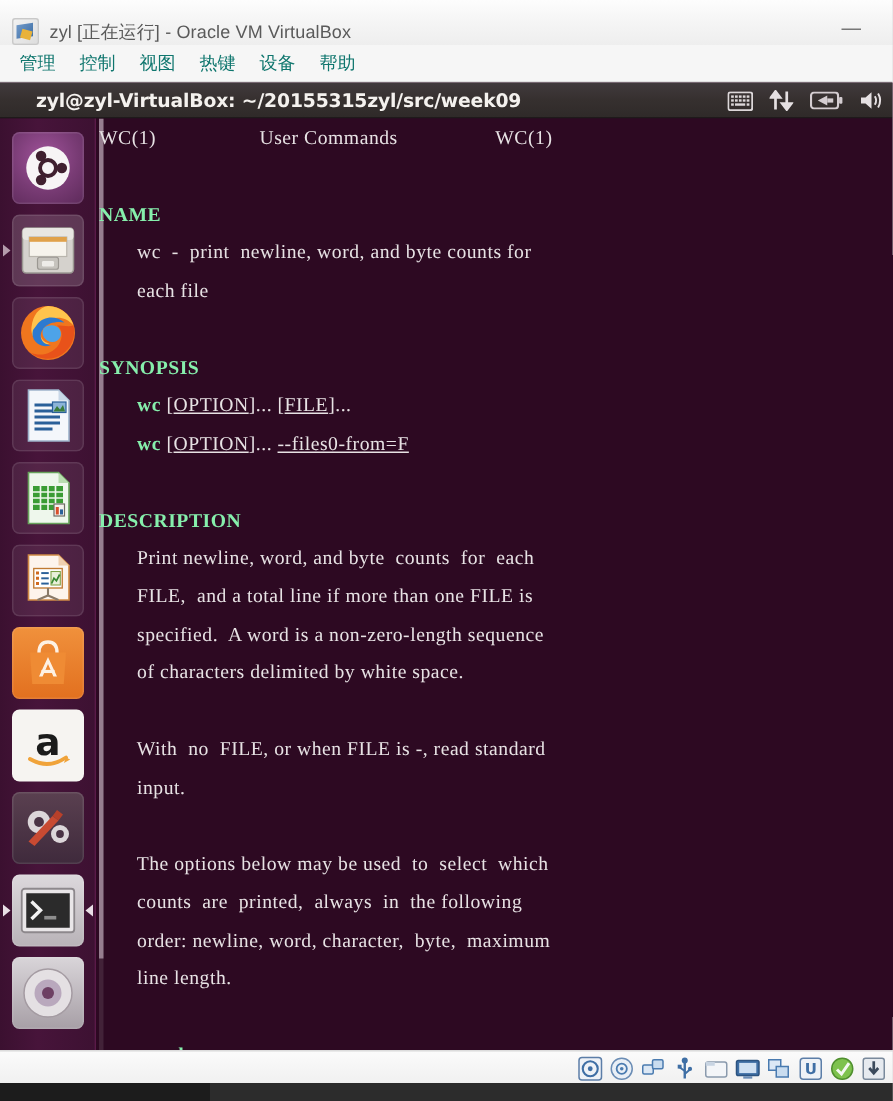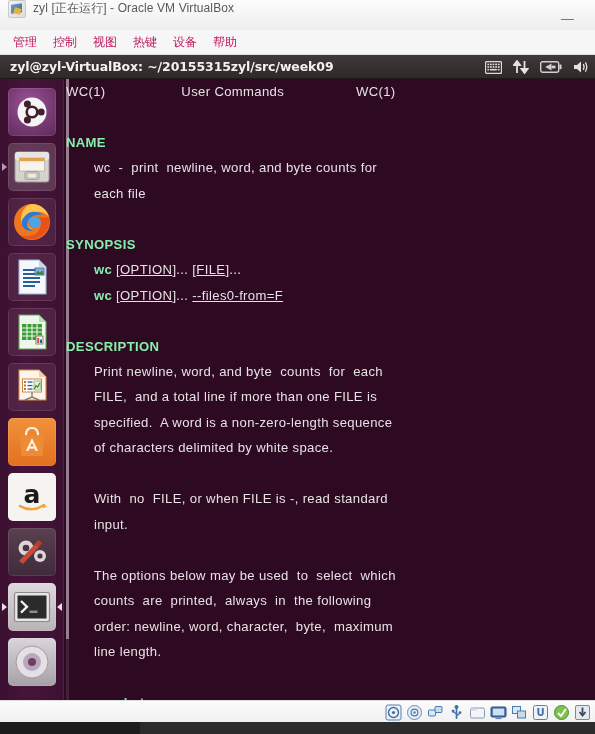--- a/index.html
+++ b/index.html
@@ -26,21 +26,21 @@
 
   
   #vbox-titlebar {
     position: absolute;
     left: 0; top: 0;
     width: 595px;
     height: 30px;
     background: linear-gradient(to bottom, #fdfdfd 0%, #f4f4f4 55%, #eeeeee 100%);
     border-bottom: 1px solid #e3e3e3;
     display: flex;
-    align-items: flex-start;
+    align-items: flex-end;
   }
   #vbox-app-icon {
     width: 16px; height: 16px;
     margin-left: 8px;
     margin-right: 7px;
     flex: 0 0 auto;
     position: relative;
     border-radius: 2px;
     background: linear-gradient(135deg, #f2f2f2 0%, #dddddd 100%);
     border: 1px solid #c9c9c9;
@@ -94,21 +94,21 @@
     height: 25px;
     background: #f6f6f6;
     border-bottom: 1px solid #e0e0e0;
     display: flex;
     align-items: center;
     padding-left: 5px;
     box-sizing: border-box;
   }
   .menu-item {
     font-size: 12px;
-    color: #be185d;
+    color: #0f766e;
     padding: 3px 8px;
     white-space: nowrap;
     cursor: default;
   }
 
   
   #guest-screen {
     position: absolute;
     left: 0; top: 55px;
     width: 595px;
@@ -123,21 +123,21 @@
     left: 0; top: 0;
     width: 595px;
     height: 24px;
     background: linear-gradient(to bottom, #413a3d 0%, #36302f 50%, #2f2a29 100%);
     display: flex;
     align-items: center;
     box-sizing: border-box;
     border-bottom: 1px solid #1e1a1a;
   }
   #panel-title {
-    margin-left: 10px;
+    margin-left: 24px;
     font-size: 12.5px;
     font-weight: bold;
     color: #f4f1ee;
     white-space: nowrap;
     letter-spacing: -0.1px;
     font-family: "DejaVu Sans", sans-serif;
   }
   #panel-indicators {
     position: absolute;
     right: 6px;
@@ -218,21 +218,21 @@
     height: 560px;
     background: rgba(220,200,215,0.55);
   }
   #term-content {
     position: absolute;
     left: 0; top: 0;
     width: 531px;
     height: 486px;
     padding-left: 2px;
     box-sizing: border-box;
-    font-family: Liberation Sans, sans-serif;
+    font-family: Liberation Serif, serif;
     font-size: 13.1px;
     line-height: 25.45px;
     color: #e7e2e4;
     white-space: pre;
     letter-spacing: 0.35px;
   }
   #term-content .b { font-weight: bold; color: #86efac; }
   #term-content .u { text-decoration: underline; }
   #term-statusbar {
     position: absolute;

